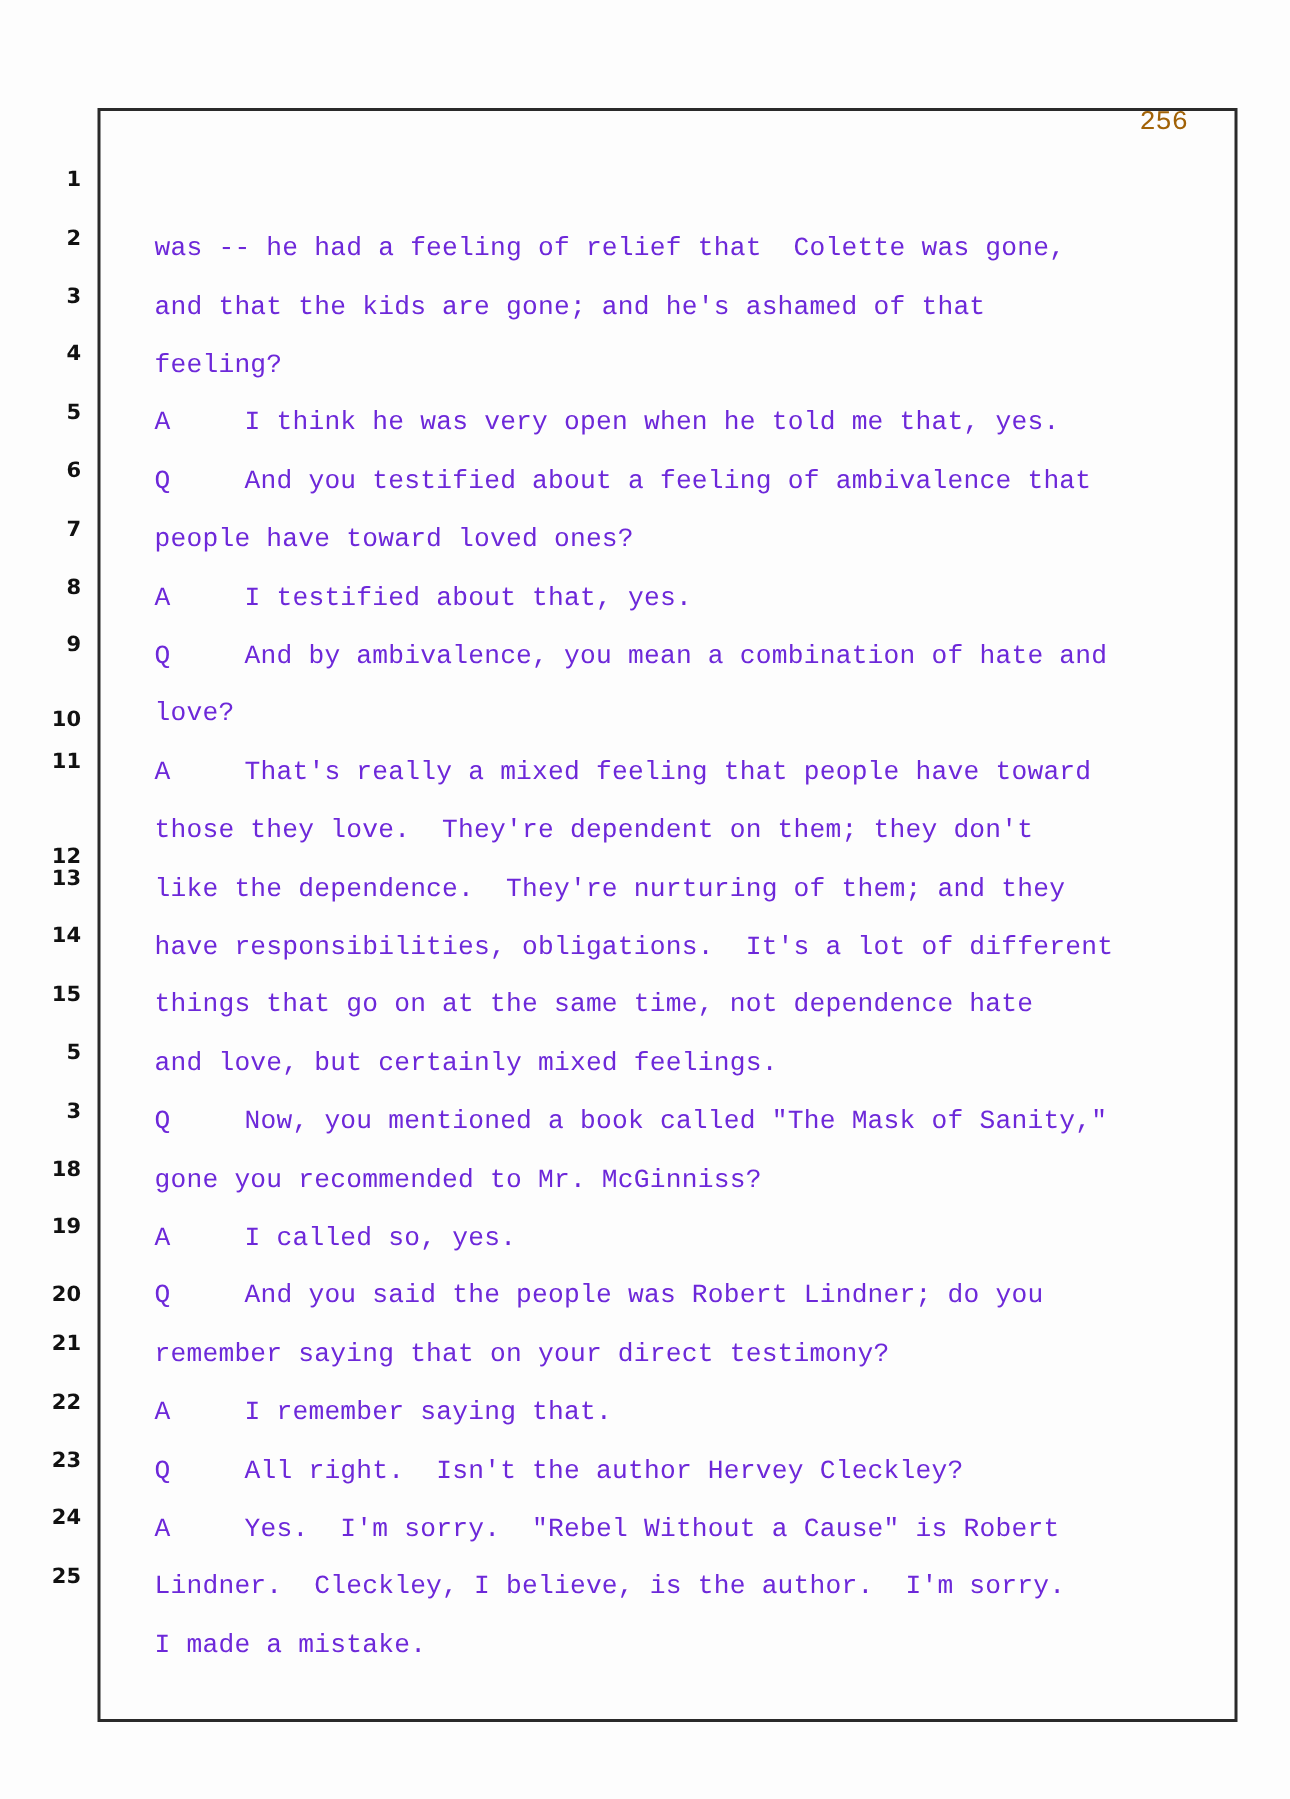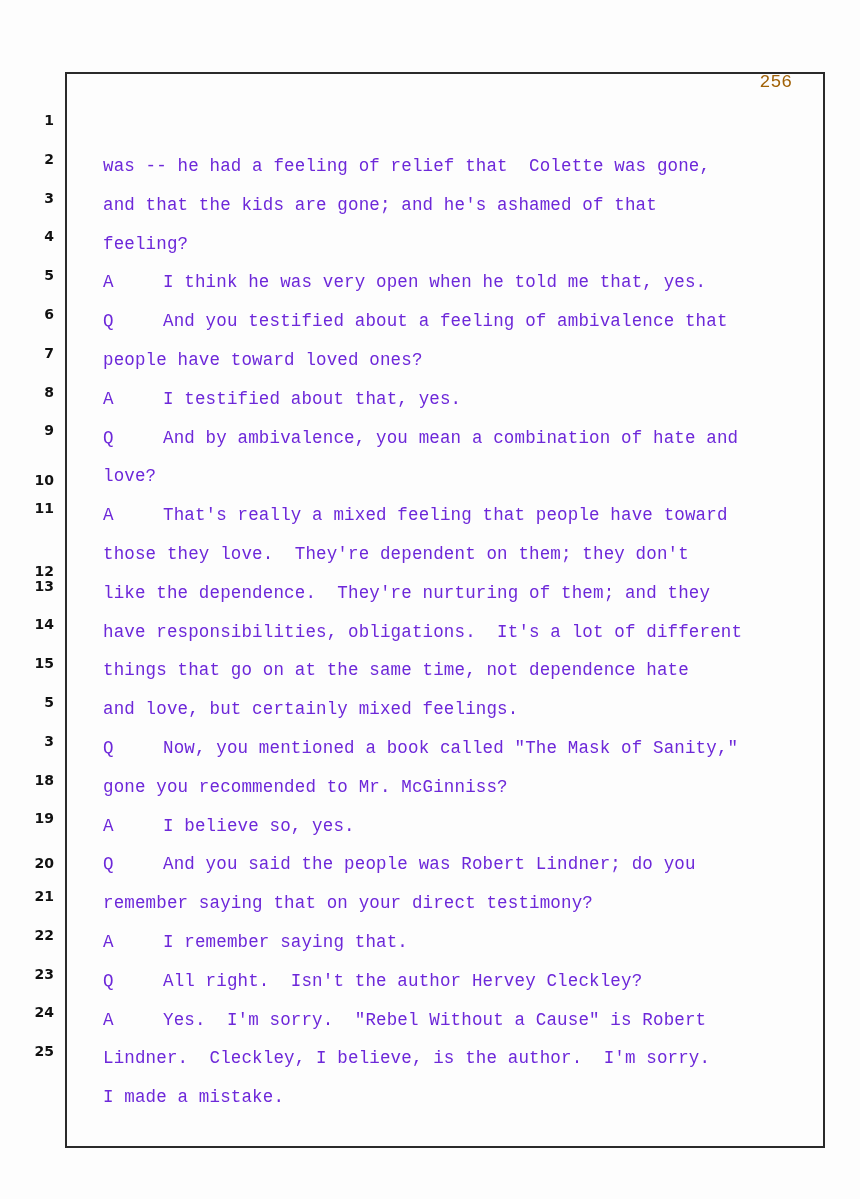--- a/index.html
+++ b/index.html
@@ -119,21 +119,21 @@
   <div class="transcript-line" style="top:271.6px"><span class="speaker">Q</span><span>And by ambivalence, you mean a combination of hate and</span></div>
   <div class="transcript-line" style="top:310.4px"><span>love?</span></div>
   <div class="transcript-line" style="top:349.2px"><span class="speaker">A</span><span>That's really a mixed feeling that people have toward</span></div>
   <div class="transcript-line" style="top:388px"><span>those they love.  They're dependent on them; they don't</span></div>
   <div class="transcript-line" style="top:426.8px"><span>like the dependence.  They're nurturing of them; and they</span></div>
   <div class="transcript-line" style="top:465.6px"><span>have responsibilities, obligations.  It's a lot of different</span></div>
   <div class="transcript-line" style="top:504.4px"><span>things that go on at the same time, not dependence hate</span></div>
   <div class="transcript-line" style="top:543.2px"><span>and love, but certainly mixed feelings.</span></div>
   <div class="transcript-line" style="top:582px"><span class="speaker">Q</span><span>Now, you mentioned a book called "The Mask of Sanity,"</span></div>
   <div class="transcript-line" style="top:620.8px"><span>gone you recommended to Mr. McGinniss?</span></div>
-  <div class="transcript-line" style="top:659.6px"><span class="speaker">A</span><span>I believe so, yes.</span></div>
+  <div class="transcript-line" style="top:659.6px"><span class="speaker">A</span><span>I called so, yes.</span></div>
   <div class="transcript-line" style="top:698.4px"><span class="speaker">Q</span><span>And you said the people was Robert Lindner; do you</span></div>
   <div class="transcript-line" style="top:737.2px"><span>remember saying that on your direct testimony?</span></div>
   <div class="transcript-line" style="top:776px"><span class="speaker">A</span><span>I remember saying that.</span></div>
   <div class="transcript-line" style="top:814.8px"><span class="speaker">Q</span><span>All right.  Isn't the author Hervey Cleckley?</span></div>
   <div class="transcript-line" style="top:853.6px"><span class="speaker">A</span><span>Yes.  I'm sorry.  "Rebel Without a Cause" is Robert</span></div>
   <div class="transcript-line" style="top:892.4px"><span>Lindner.  Cleckley, I believe, is the author.  I'm sorry.</span></div>
   <div class="transcript-line" style="top:931.2px"><span>I made a mistake.</span></div>
 </div>
 
 </body></html>

